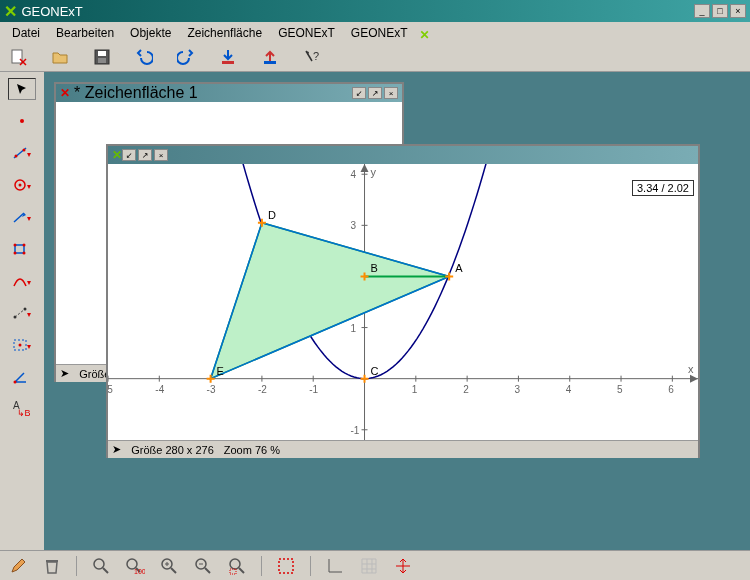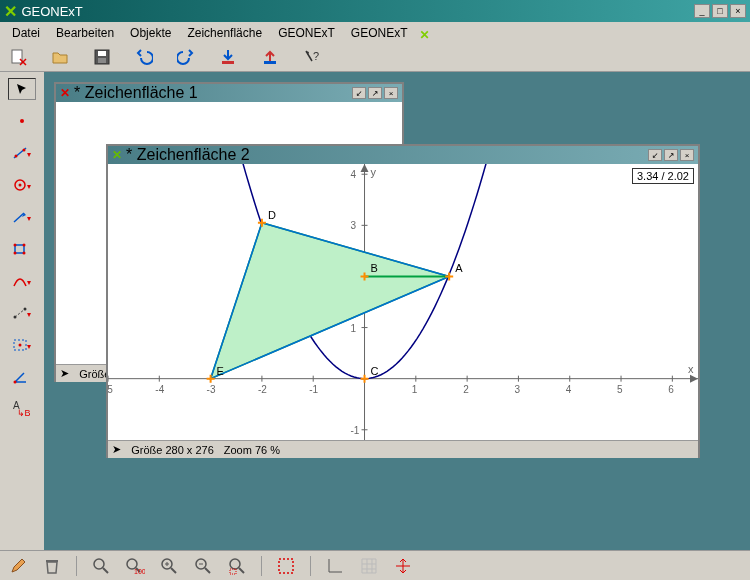--- a/index.html
+++ b/index.html
@@ -36,21 +36,21 @@
 .child .cbtns { display: flex; gap: 2px; }
 .child .cbtn { width: 14px; height: 12px; background: #d4d0c8; border: 1px solid #888; font-size: 8px; display:flex; align-items:center; justify-content:center; cursor:pointer; }
 .child .body { position: relative; background: white; overflow: hidden; }
 .child .status { height: 18px; background: #d4d0c8; font-size: 11px; display: flex; align-items: center; padding: 0 4px; gap: 10px; border-top: 1px solid #999; }
 
 
 .bottombar { height: 30px; background: #d4d0c8; display: flex; align-items: center; padding: 0 8px; gap: 14px; border-top: 1px solid #999; }
 .bottombar .sep { width: 1px; height: 20px; background: #999; }
 .bt-icon { width: 20px; height: 20px; display: flex; align-items: center; justify-content: center; cursor: pointer; }
 
-.coordbox { position: absolute; top: 4px; right: 4px; background: white; border: 1px solid #333; padding: 1px 4px; font-size: 11px; }
+.coordbox { position: absolute; top: 16px; right: 4px; background: white; border: 1px solid #333; padding: 1px 4px; font-size: 11px; }
 
 svg.plot { display: block; }
 .axis { stroke: #666; stroke-width: 1; }
 .parab { stroke: #000080; stroke-width: 1.5; fill: none; }
 .tri { fill: #bef0c8; stroke: #00a040; stroke-width: 1.5; }
 .tri-edge { stroke: #0070d0; stroke-width: 1.5; }
 </style>
 </head>
 <body>
 
@@ -221,21 +221,20 @@
       <div class="body" style="height:262px;"></div>
       <div class="status">
         <span>➤</span>
         <span>Größe</span>
       </div>
     </div>
 
     <div class="child" style="left:62px; top:72px; width:594px; height:314px;">
       <div class="ctitle">
         <span class="cx2">✕</span>
-        <span class="t">* Zeichenfläche 2</span>
         <div class="cbtns">
           <div class="cbtn">↙</div>
           <div class="cbtn">↗</div>
           <div class="cbtn">×</div>
         </div>
       </div>
       <div class="body" style="height:276px;">
         <div class="coordbox">3.34 / 2.02</div>
         <svg class="plot" id="plot" width="590" height="276">
             <line x1="0" y1="214.66666666666669" x2="590" y2="214.66666666666669" class="axis"></line>

